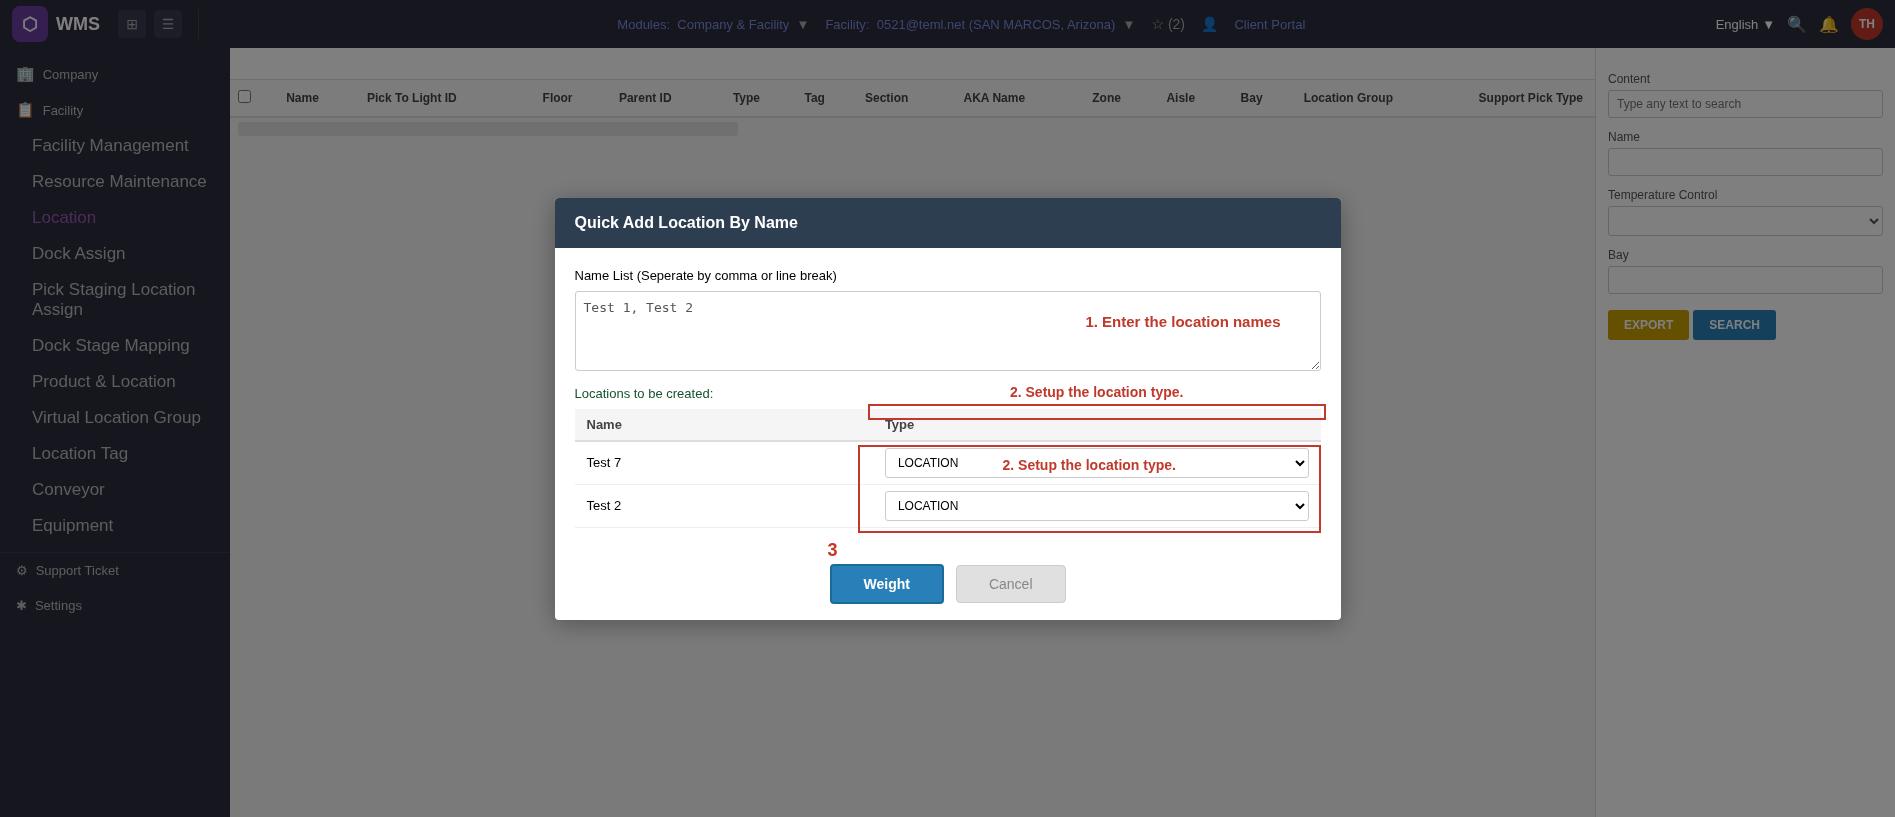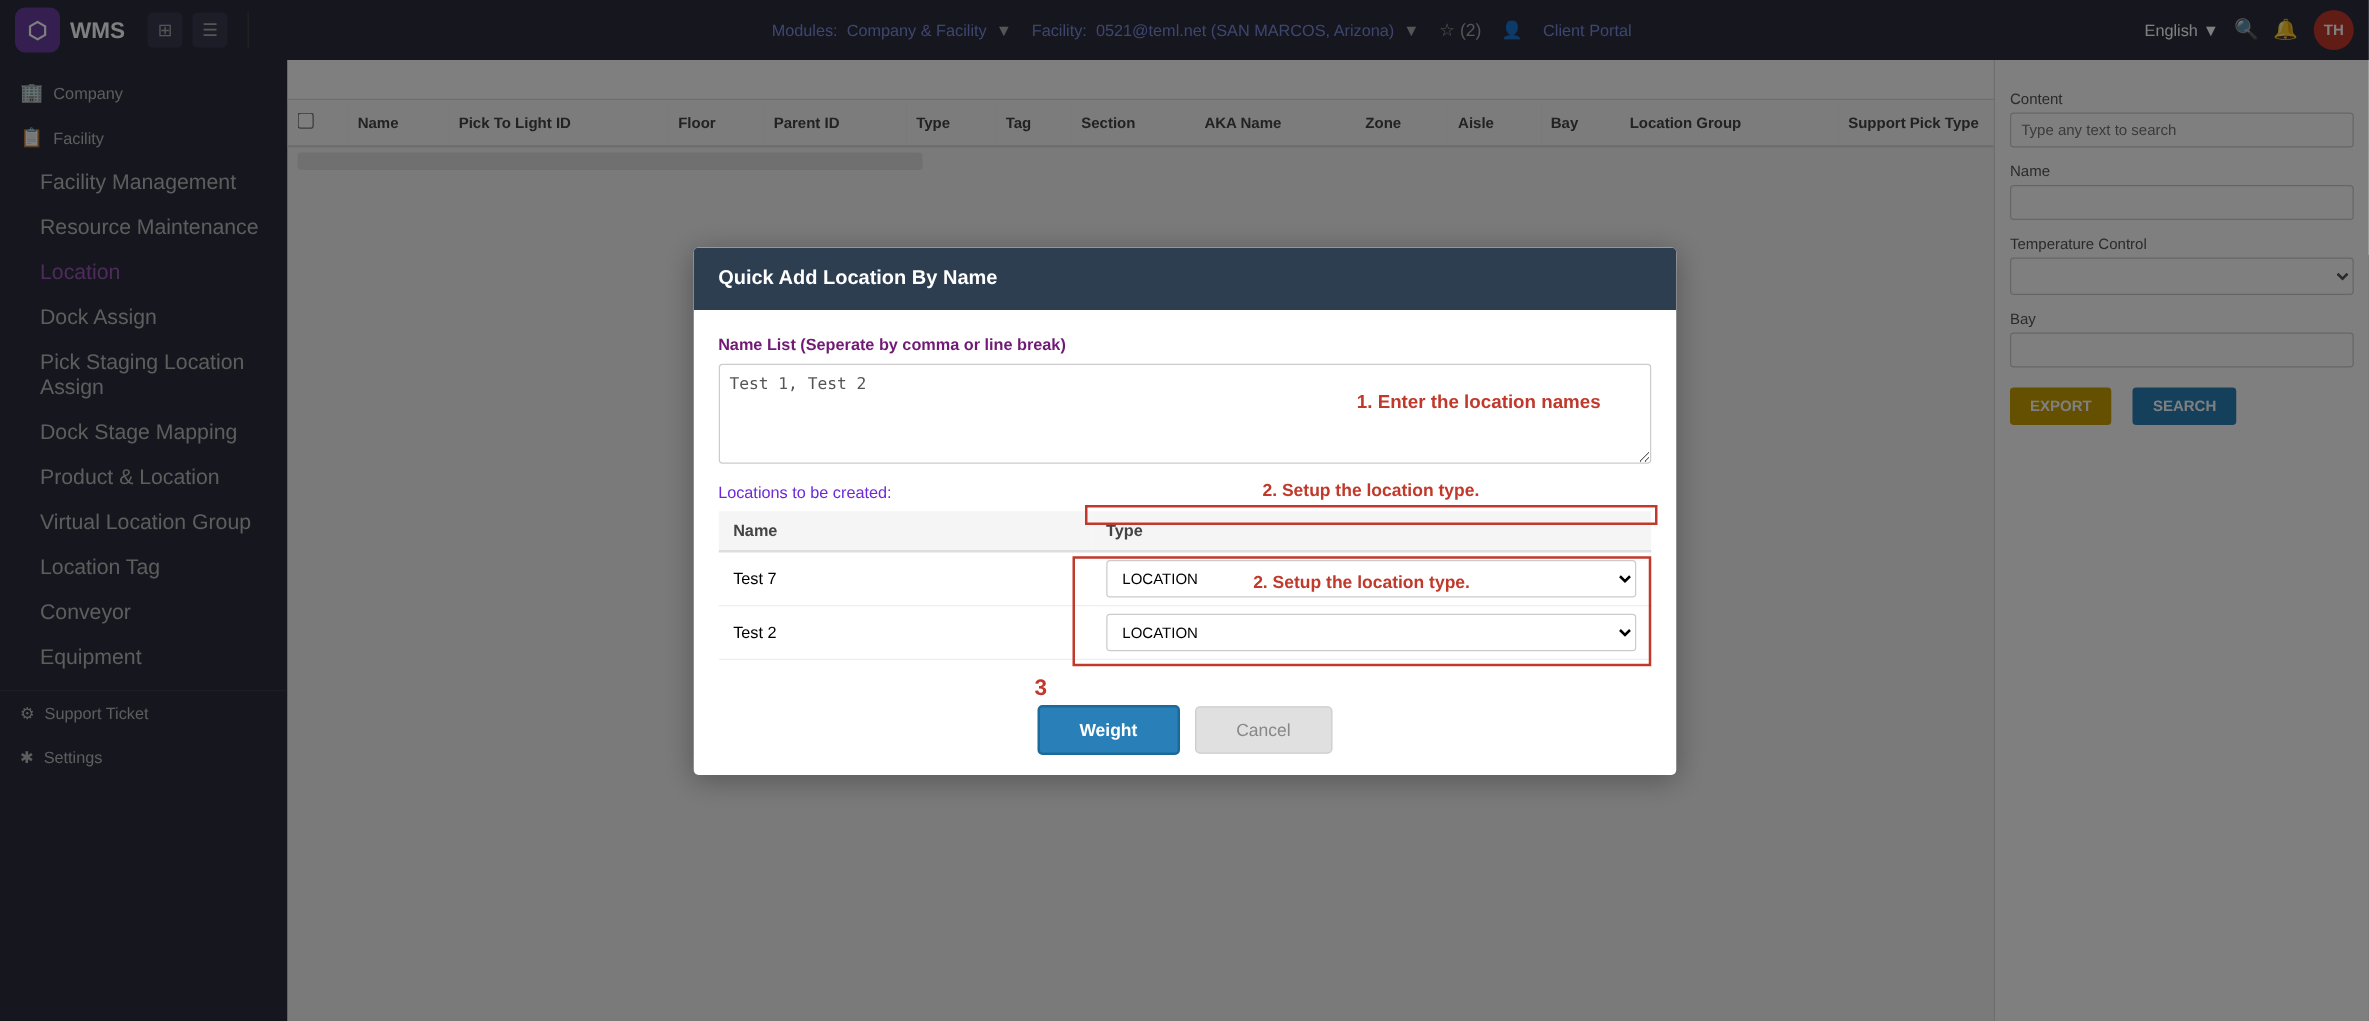--- a/index.html
+++ b/index.html
@@ -116,21 +116,21 @@
     }
     .filter-select {
       width: 100%;
       border: 1px solid #ccc;
       border-radius: 3px;
       padding: 6px 8px;
       font-size: 12px;
       background: #fff;
       color: #555;
     }
-    .filter-buttons { display: flex; gap: 17px; margin-top: 16px; }
+    .filter-buttons { display: flex; gap: 4px; margin-top: 16px; }
     .btn-export {
       background: #c8a000;
       color: #fff;
       border: none;
       padding: 8px 16px;
       border-radius: 3px;
       cursor: pointer;
       font-size: 12px;
       font-weight: bold;
     }
@@ -191,21 +191,21 @@
       box-shadow: 0 4px 24px rgba(0,0,0,0.3);
     }
     .modal-header {
       background: #2c3e50;
       color: #fff;
       padding: 16px 20px;
       font-size: 16px;
       font-weight: bold;
     }
     .modal-body { padding: 20px; }
-    .modal-section-label { font-size: 13px; color: #701a75; margin-bottom: 8px; font-weight: 700; }
+    .modal-section-label { font-size: 13px; color: #000000; margin-bottom: 8px; font-weight: 400; }
     .modal-textarea {
       width: 100%;
       border: 1px solid #ccc;
       border-radius: 3px;
       padding: 8px;
       font-size: 13px;
       height: 80px;
       resize: vertical;
       color: #555;
     }
@@ -250,21 +250,21 @@
     .step1-annotation {
       position: absolute;
       top: 22px;
       right: 40px;
       color: #c0392b;
       font-size: 15px;
       font-weight: bold;
       pointer-events: none;
     }
 
-    .locations-to-create-label { font-size: 13px; color: #6d28d9; margin: 12px 0 8px 0; }
+    .locations-to-create-label { font-size: 13px; color: #14532d; margin: 12px 0 8px 0; }
     .modal-table-wrapper { position: relative; }
   </style>
 </head>
 <body>
 
 <div class="top-nav">
   <div class="nav-logo">
     <div class="nav-logo-icon">⬡</div>
     <span>WMS</span>
   </div>

